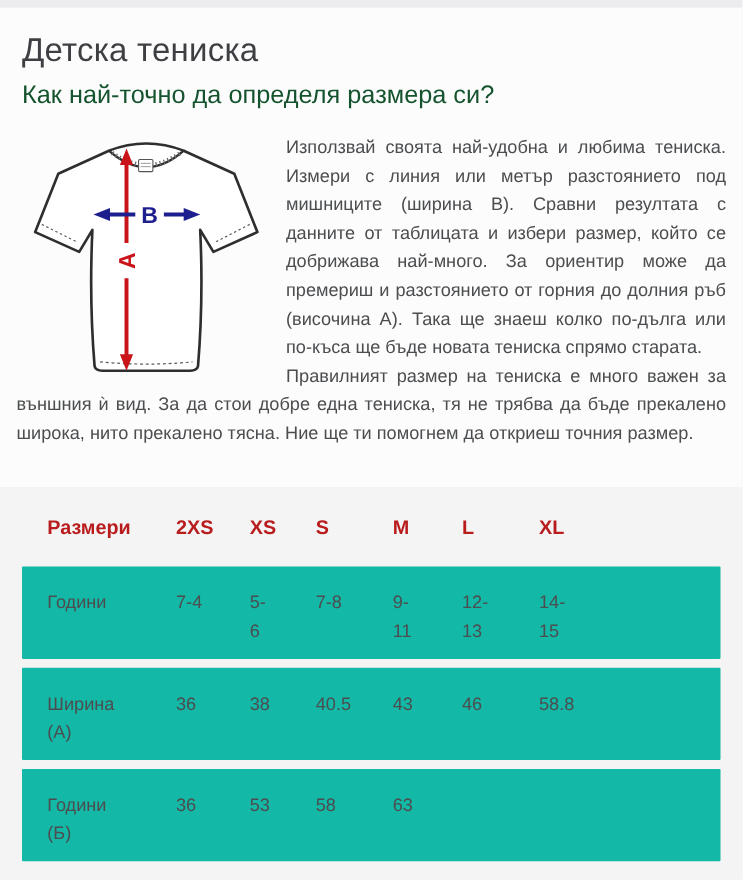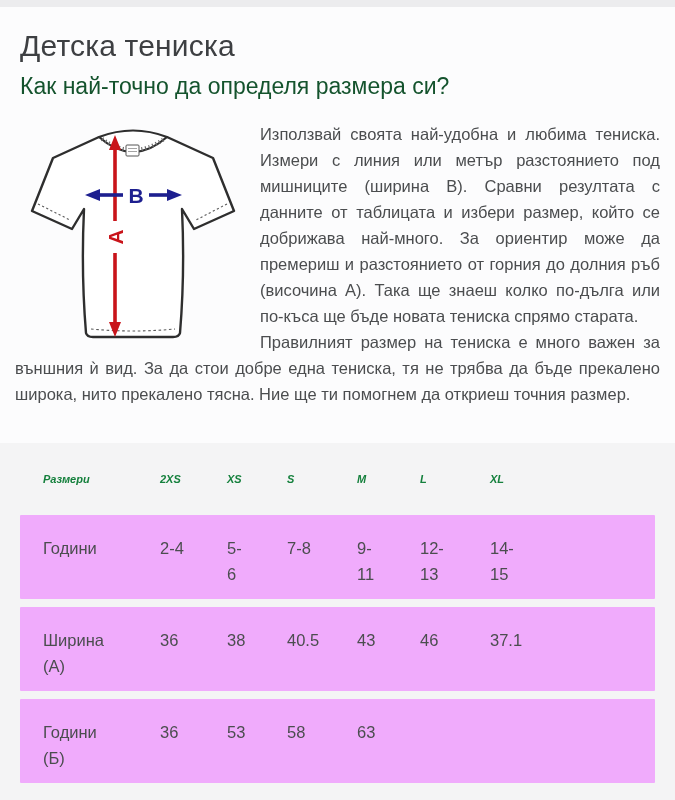--- a/index.html
+++ b/index.html
@@ -35,24 +35,24 @@
   p.p1{margin-bottom:26px;}
   .table-section{background:#f4f4f5;padding:0 20px 6px 20px;}
   .grid-row{
     display:grid;
     grid-template-columns:117px 67px 60px 70px 63px 70px auto;
     padding-left:23px;
     box-sizing:border-box;
   }
   .thead{height:72px;align-items:center;}
   .th{
-    font-size:11px;font-weight:bold;color:#15803d;font-style:italic;
+    font-size:18px;font-weight:bold;color:#b91c1c;
   }
   .card{
-    background:#f0abfc;
+    background:#14b8a6;
     margin-bottom:8px;
     padding-top:20px;padding-bottom:12px;
     border-radius:1px;
   }
   .cell{
     font-size:16.5px;color:#4b4d4f;line-height:26px;
     white-space:pre-line;
   }
 </style>
 </head>
@@ -111,41 +111,41 @@
         <div class="th">2XS</div>
         <div class="th">XS</div>
         <div class="th">S</div>
         <div class="th">M</div>
         <div class="th">L</div>
         <div class="th">XL</div>
       </div>
 
       <div class="grid-row card">
         <div class="cell">Години</div>
-        <div class="cell">2-4</div>
+        <div class="cell">7-4</div>
         <div class="cell">5-
 6</div>
         <div class="cell">7-8</div>
         <div class="cell">9-
 11</div>
         <div class="cell">12-
 13</div>
         <div class="cell">14-
 15</div>
       </div>
 
       <div class="grid-row card">
         <div class="cell">Ширина
 (А)</div>
         <div class="cell">36</div>
         <div class="cell">38</div>
         <div class="cell">40.5</div>
         <div class="cell">43</div>
         <div class="cell">46</div>
-        <div class="cell">37.1</div>
+        <div class="cell">58.8</div>
       </div>
 
       <div class="grid-row card">
         <div class="cell">Години
 (Б)</div>
         <div class="cell">36</div>
         <div class="cell">53</div>
         <div class="cell">58</div>
         <div class="cell">63</div>
       </div>

